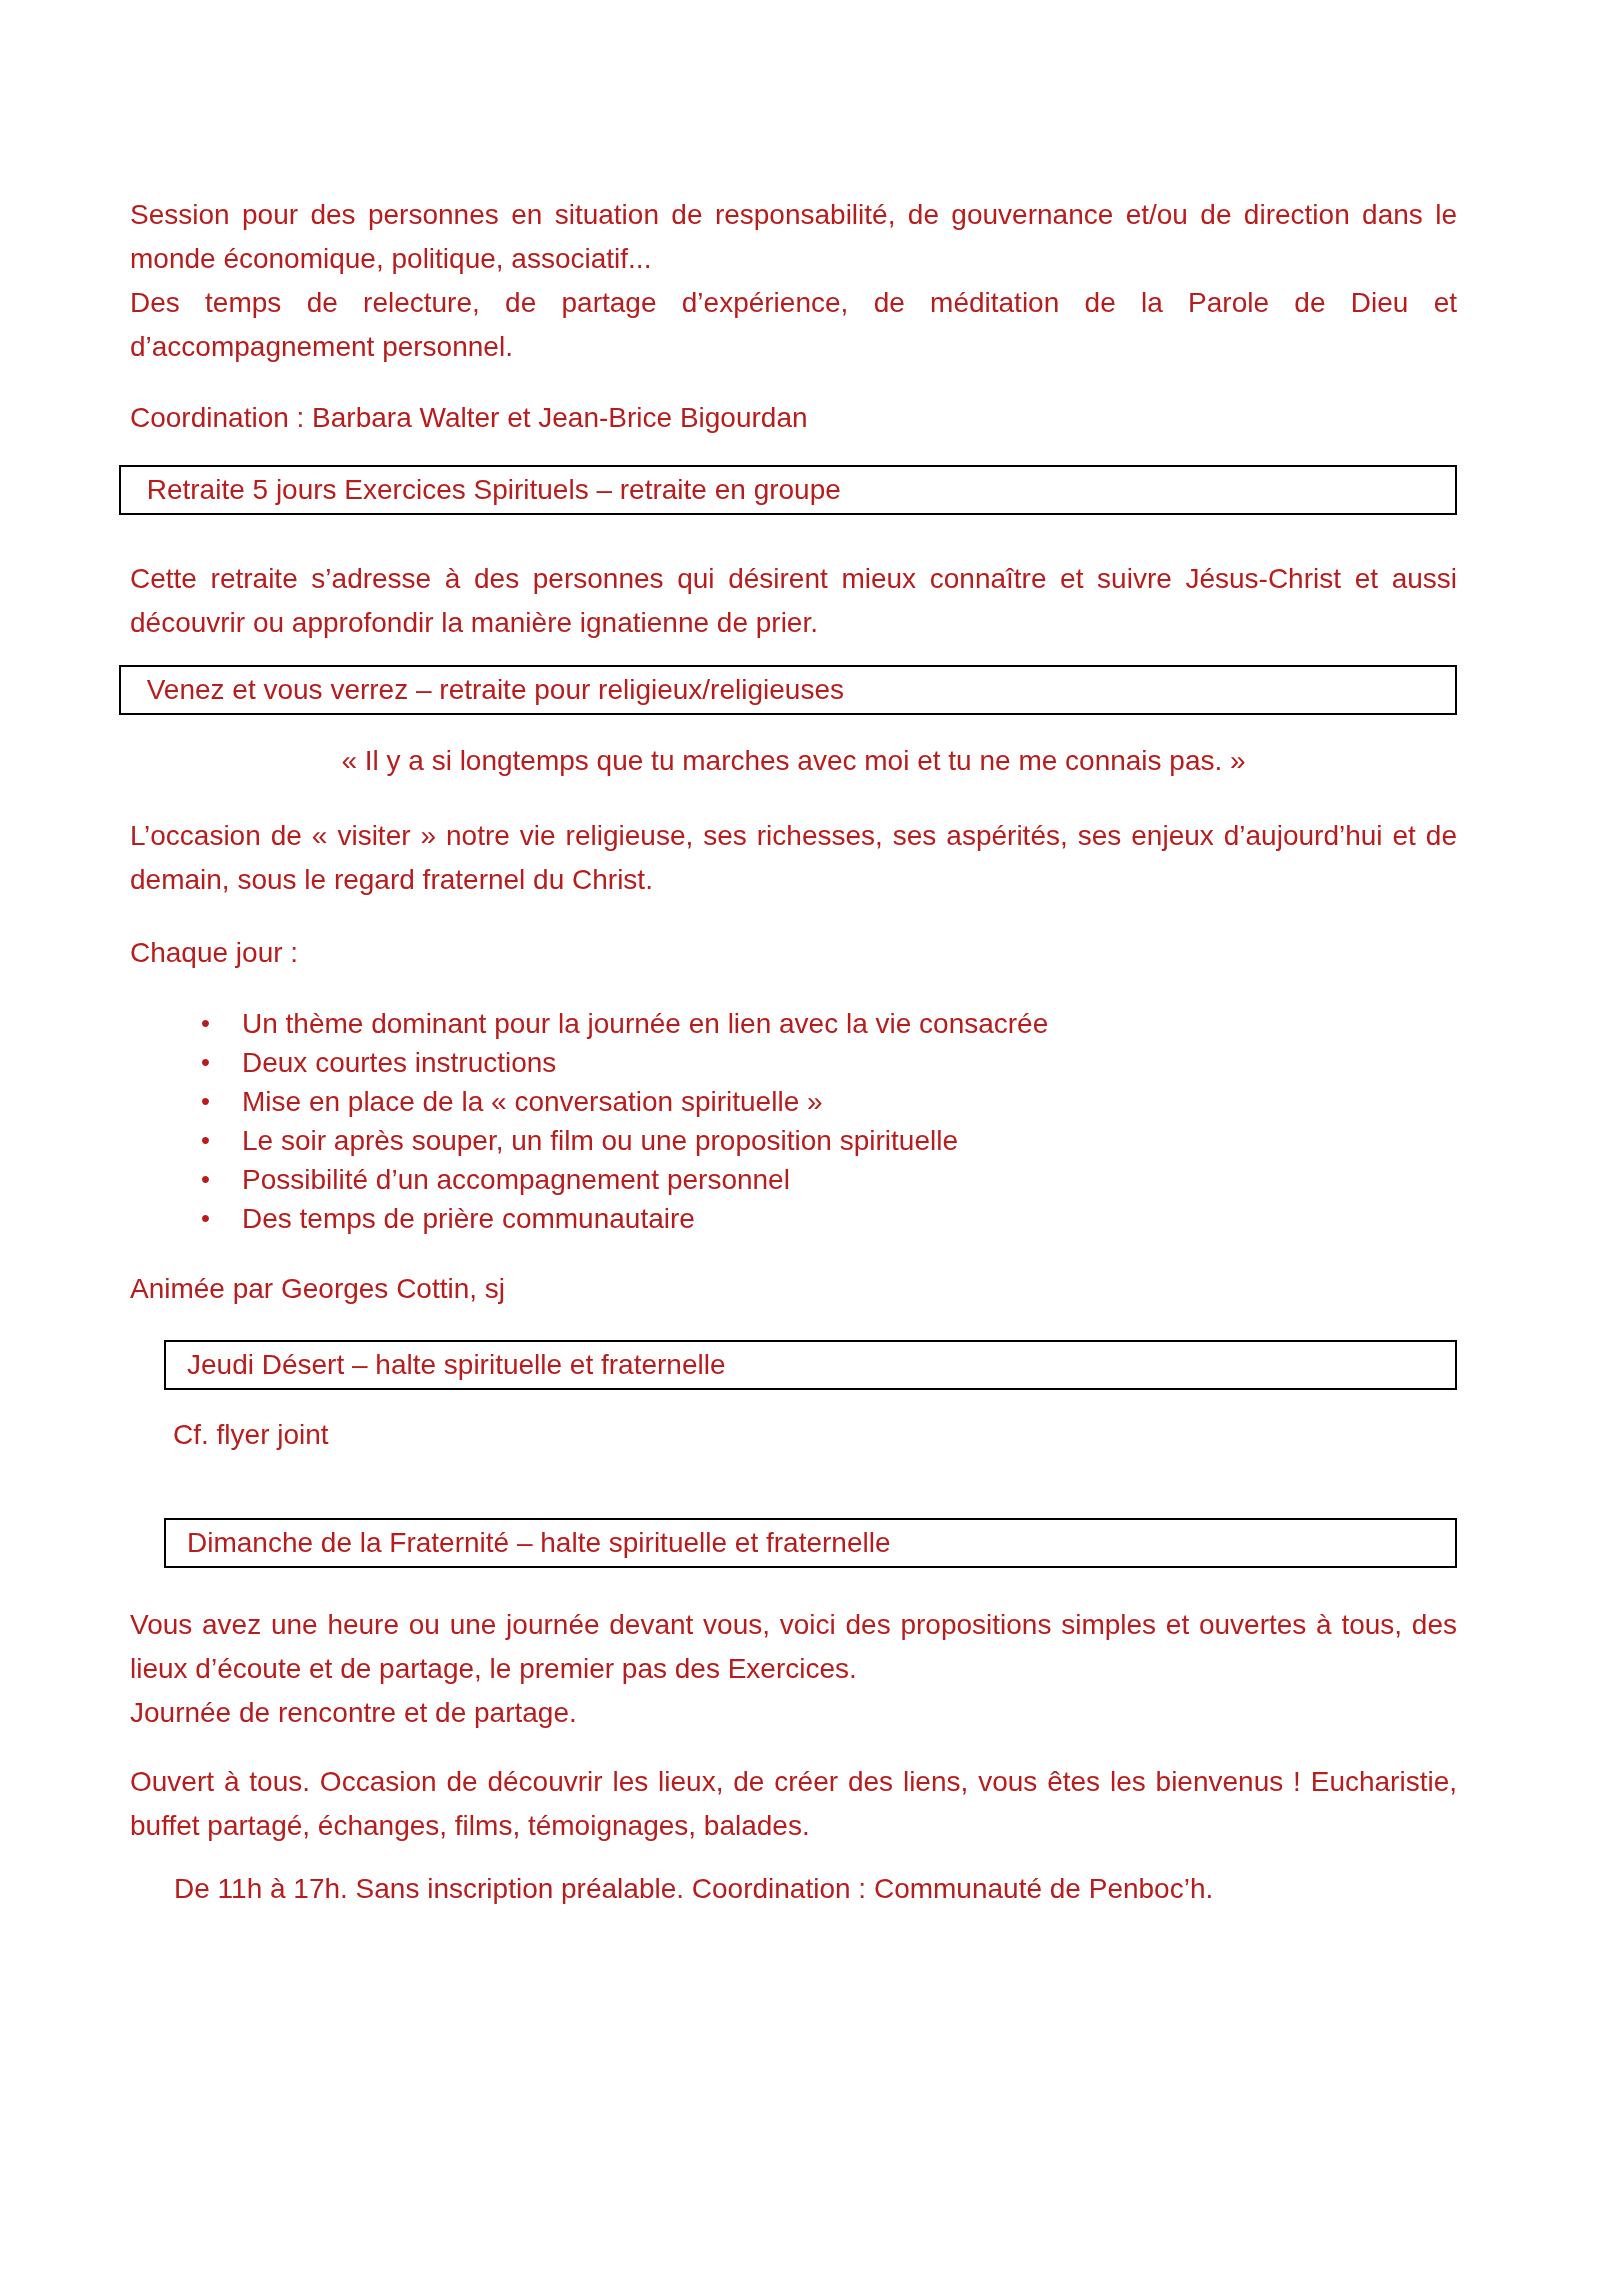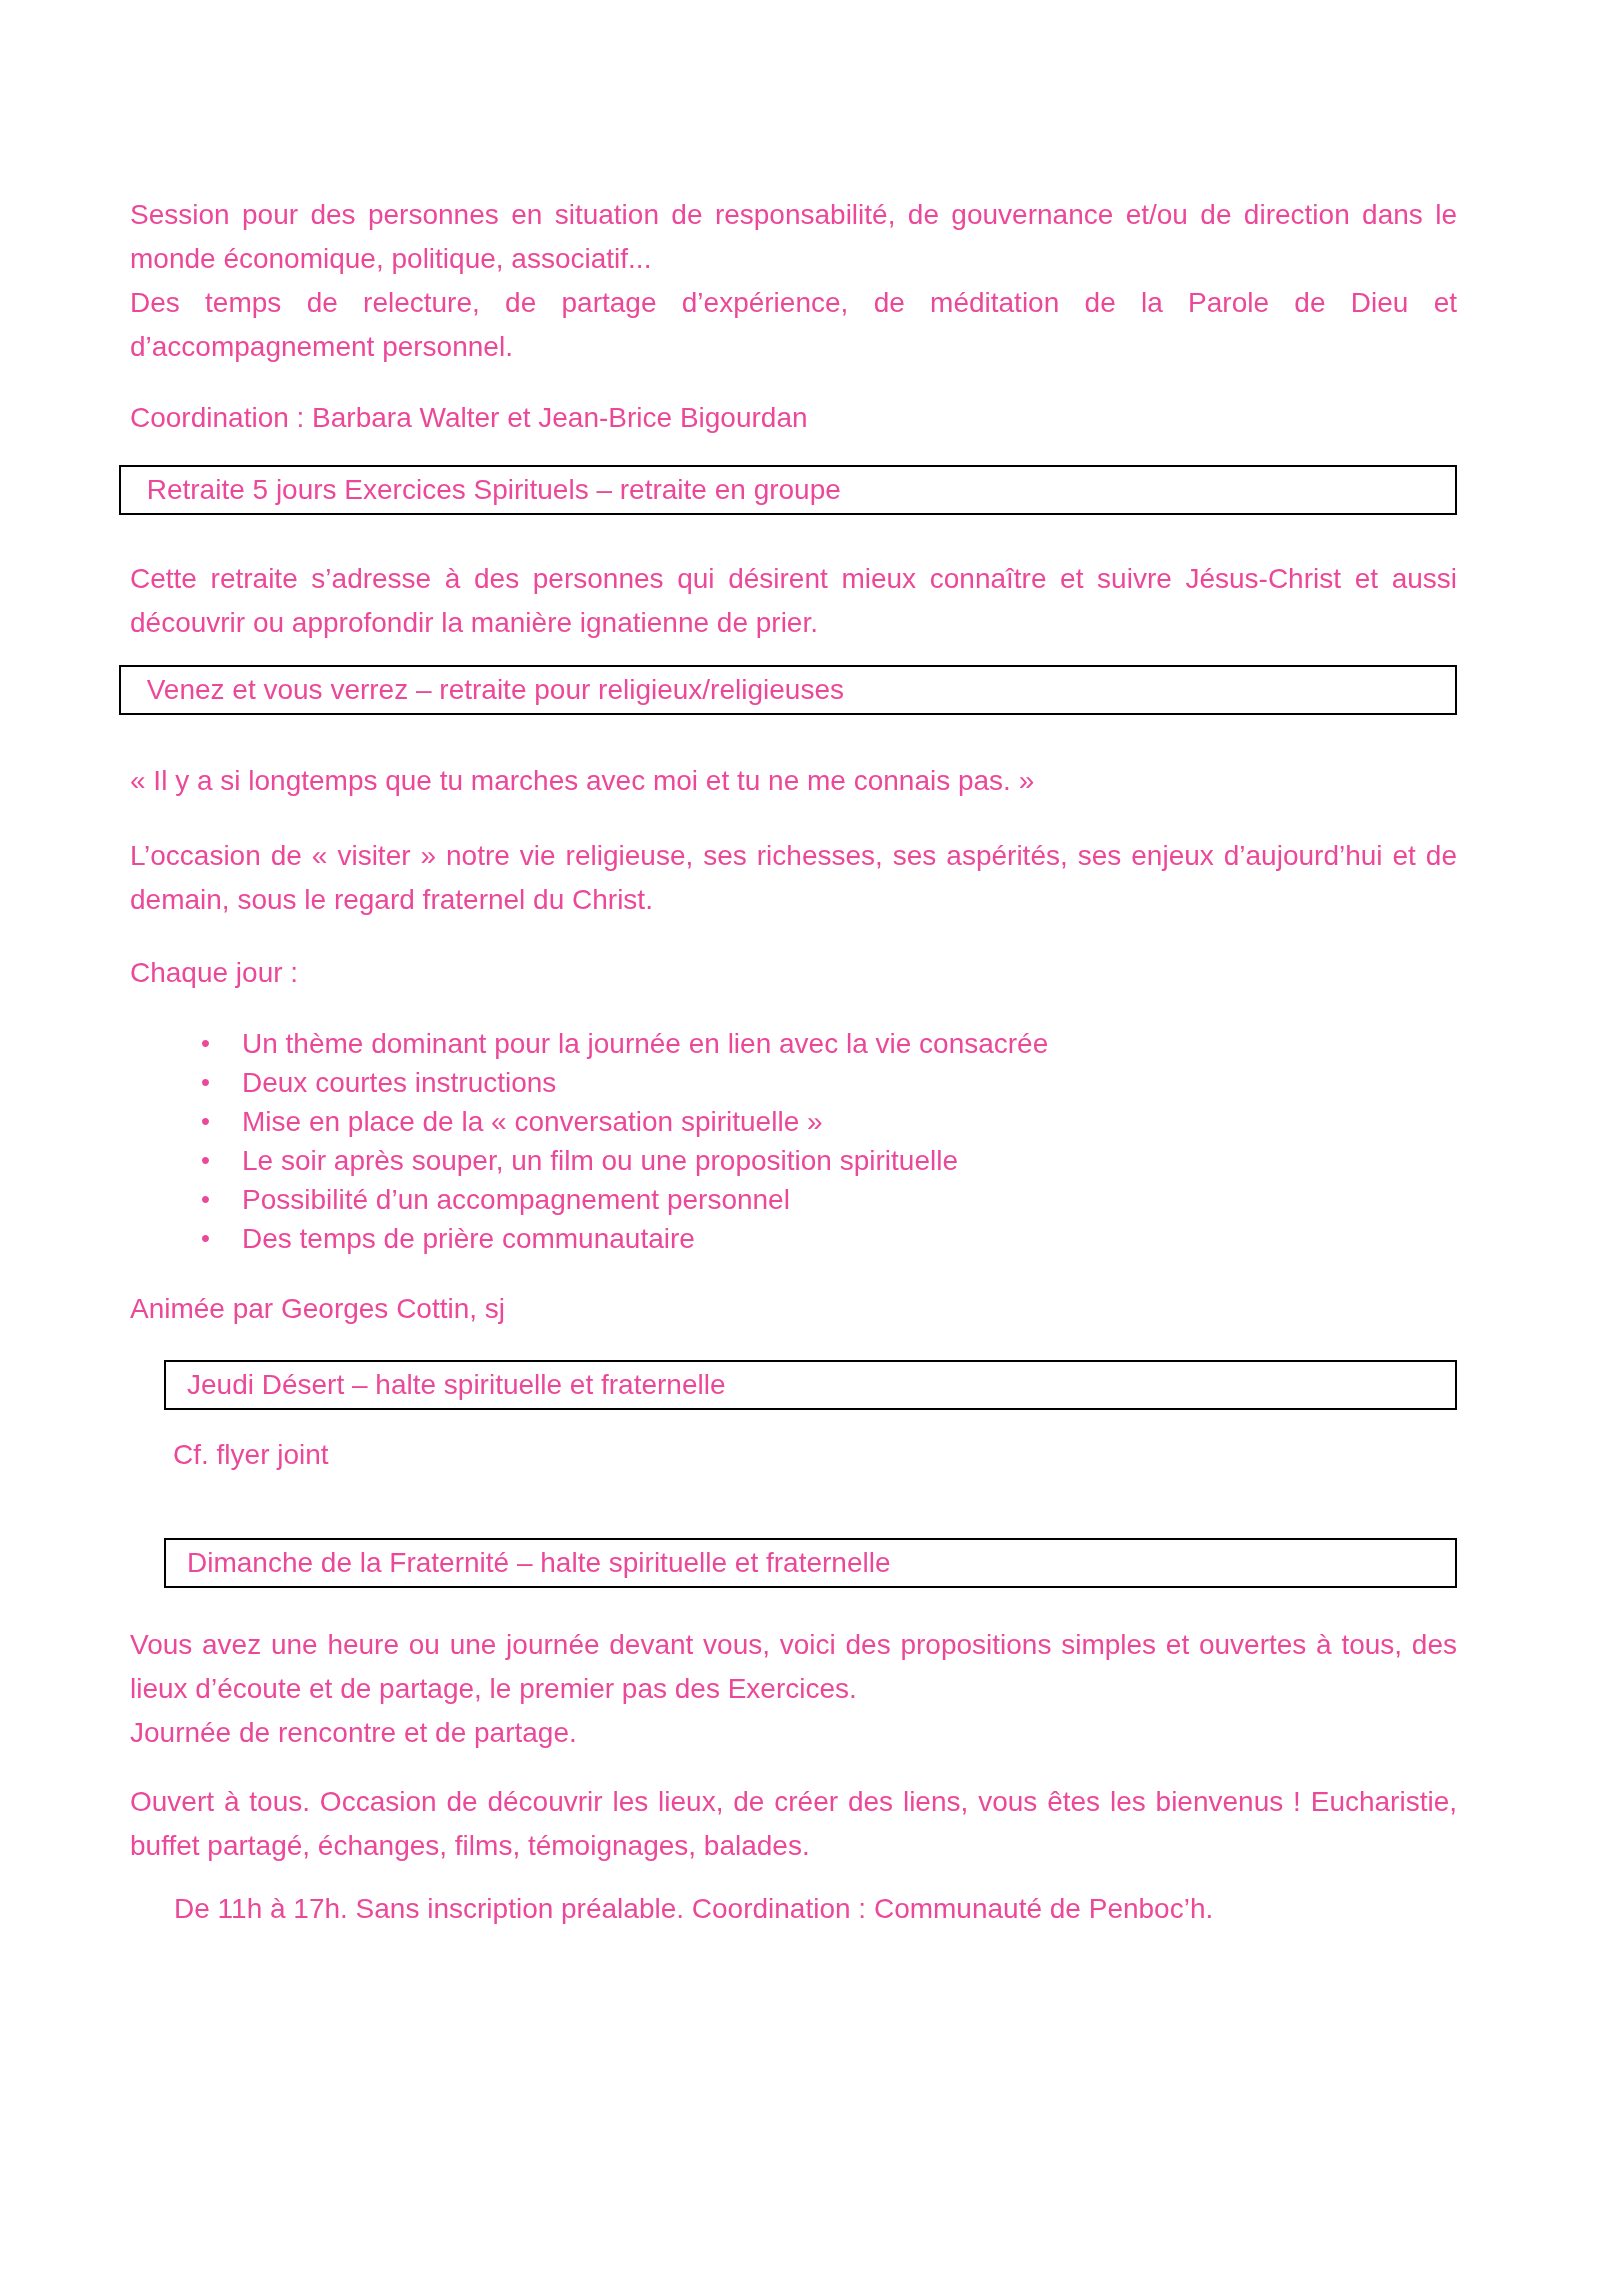--- a/index.html
+++ b/index.html
@@ -7,21 +7,21 @@
     padding: 0;
     background: #ffffff;
   }
   .page {
     position: relative;
     width: 1620px;
     height: 2248px;
     box-sizing: border-box;
     padding: 193px 163px 0 130px;
     background: #ffffff;
-    color: #ec4899;
+    color: #b91c1c;
     font-family: "Liberation Sans", "DejaVu Sans", sans-serif;
     font-size: 28px;
     line-height: 44px;
     overflow: hidden;
   }
   p { margin: 0; }
   .justify { text-align: justify; }
   .serif { font-family: "Liberation Serif", "DejaVu Serif", serif; }
 
   .boxed {
@@ -35,21 +35,21 @@
     margin-left: 34px;
     padding-left: 21px;
   }
 
   .mt-coord1   { margin-top: 27.4px; }
   .mt-box1     { margin-top: 24.5px; }
   .mt-cette    { margin-top: 42px; }
   .mt-chaque   { margin-top: 20.6px; }
   .mt-coord2   { margin-top: 26.5px; }
   .mt-box2     { margin-top: 20px; }
-  .mt-quote    { margin-top: 44px; }
+  .mt-quote    { margin-top: 24px; text-align: center; }
   .mt-occasion { margin-top: 31px; }
   .mt-cjlabel  { margin-top: 29px; }
   .mt-animee   { margin-top: 29px; }
   .mt-box3     { margin-top: 29px; }
   .mt-flyer    { margin-top: 23.5px; }
   .mt-box4     { margin-top: 61px; }
   .mt-vousavez { margin-top: 35px; }
   .mt-ouvert   { margin-top: 24.5px; }
   .mt-horaires { margin-top: 19.6px; margin-left: 44px; }
 

